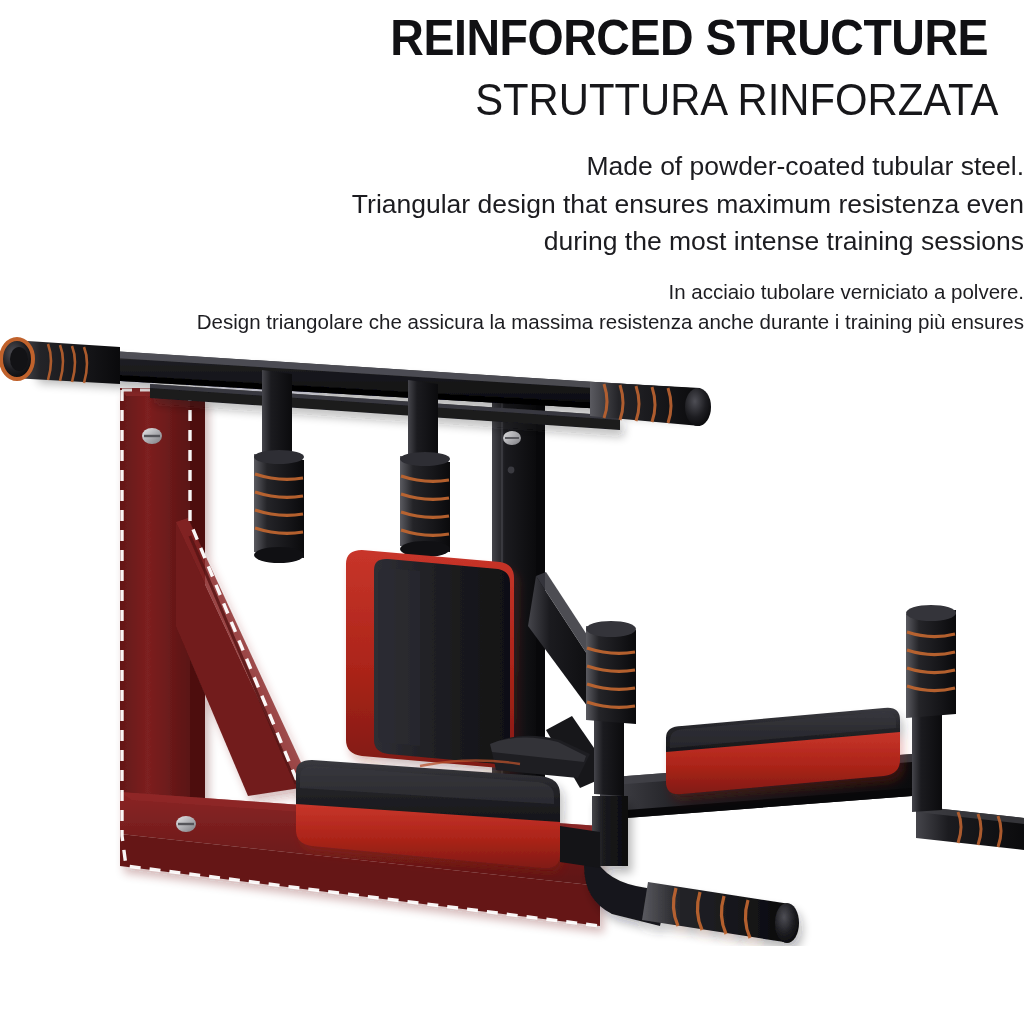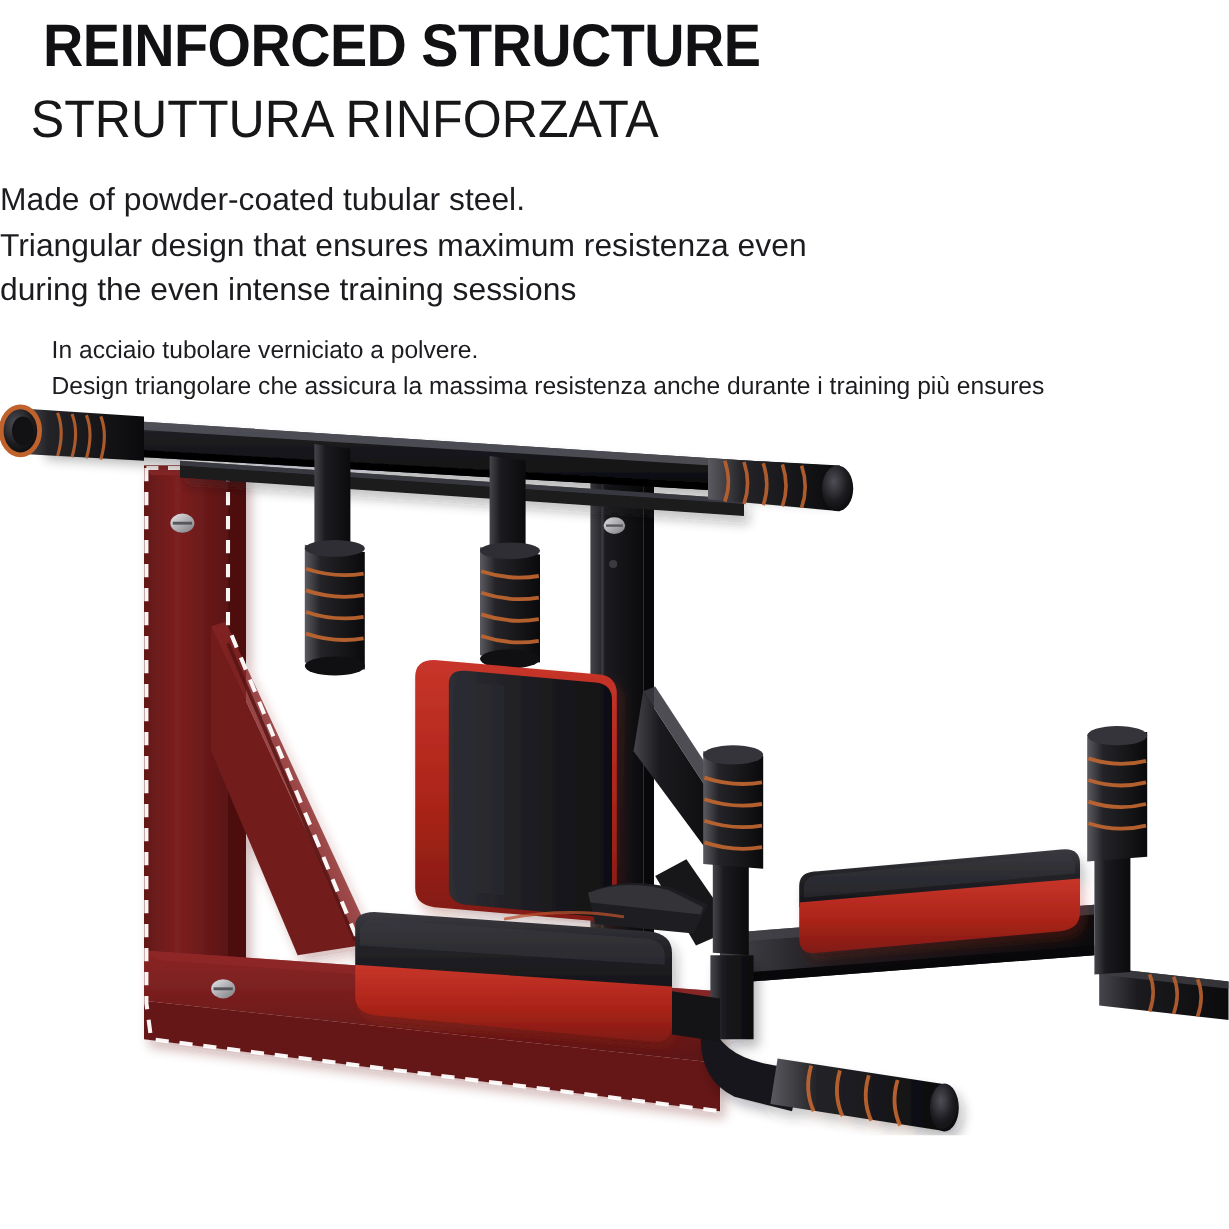--- a/index.html
+++ b/index.html
@@ -18,21 +18,21 @@
     height: 1024px;
     background: linear-gradient(175deg, #f0f0f2 0%, #ebebee 18%, #e3e4e8 42%, #d8dade0 62%, #cfd2d8 82%, #c9ccd3 100%);
     overflow: hidden;
   }
   
   .textblock {
     position: absolute;
     left: 0;
     top: 0;
     width: 1024px;
-    text-align: left;
+    text-align: right;
     z-index: 5;
   }
   .title-en {
     font-family: "Liberation Sans Narrow", "Liberation Sans", sans-serif;
     font-weight: 700;
     font-size: 50px;
     letter-spacing: -0.5px;
     color: #111114;
     line-height: 1;
     margin-top: 13px;
@@ -81,21 +81,21 @@
 
 <div id="page">
 
   <div class="textblock">
     <div class="title-en">REINFORCED STRUCTURE</div>
     <div class="title-it">STRUTTURA RINFORZATA</div>
 
     <div class="body-en">
       <div>Made of powder-coated tubular steel.</div>
       <div>Triangular design that ensures maximum resistenza even</div>
-      <div>during the even intense training sessions</div>
+      <div>during the most intense training sessions</div>
     </div>
 
     <div class="body-it">
       <div>In acciaio tubolare verniciato a polvere.</div>
       <div>Design triangolare che assicura la massima resistenza anche durante i training più ensures</div>
     </div>
   </div>
 
   <svg id="product" viewBox="0 0 1024 620">
     <defs>

